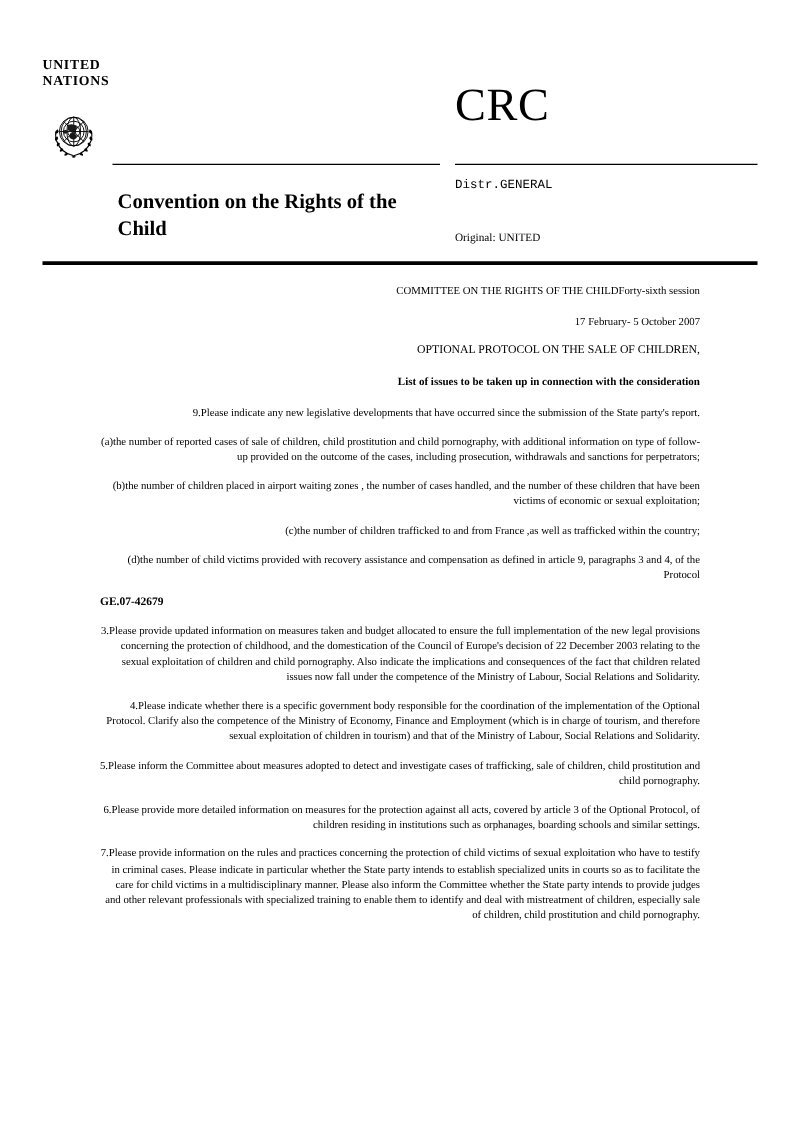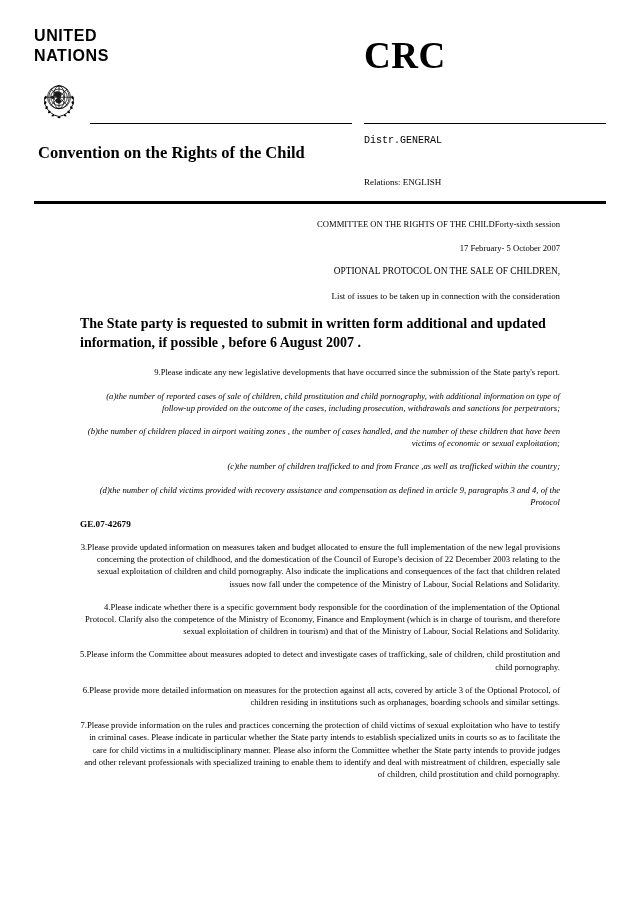--- a/index.html
+++ b/index.html
@@ -41,63 +41,64 @@
     box-sizing: border-box;
   }
   .mast-right {
     display: table-cell;
     vertical-align: top;
     padding-left: 12px;
     box-sizing: border-box;
   }
 
   .un-words {
-    font-family: Liberation Sans, sans-serif;
-    font-weight: bold;
-    font-size: 16px;
+    font-family: Liberation Serif, serif;
+    font-weight: bold;
+    font-size: 11px;
     letter-spacing: 0.6px;
     line-height: 1.22;
+    margin-top: 20px;
   }
 
   .un-emblem {
     margin-top: 12px;
     margin-left: 2px;
     width: 46px;
     height: 46px;
     display: block;
   }
 
   .crc-word {
     font-family: "Liberation Serif", "DejaVu Serif", serif;
-    font-weight: bold;
+    font-weight: normal;
     font-size: 37px;
     letter-spacing: 0.5px;
     line-height: 1;
-    margin-top: 11px;
+    margin-top: 40px;
   }
 
   
   .rule-row { display: table; width: 100%; table-layout: fixed; border-collapse: collapse; }
   .rule-cell-l { display: table-cell; width: 352px; padding-left: 34px; box-sizing: border-box; }
   .rule-cell-r { display: table-cell; padding-left: 12px; box-sizing: border-box; }
   .thin-rule {
     height: 0;
     border-top: 1px solid #000;
     width: 100%;
   }
   .thin-rule.indent-l { margin-left: 56px; width: calc(100% - 56px); }
 
   
   .title-row { display: table; width: 100%; table-layout: fixed; border-collapse: collapse; }
   .title-left {
     display: table-cell;
     width: 352px;
     vertical-align: top;
     box-sizing: border-box;
-    padding: 18px 14px 16px 38px;
+    padding: 18px 14px 16px 94px;
   }
   .title-right {
     display: table-cell;
     vertical-align: top;
     box-sizing: border-box;
     padding: 10px 34px 12px 12px;
   }
   .conv-title {
     font-weight: bold;
     font-size: 16.5px;
@@ -136,40 +137,40 @@
     line-height: 1.42;
     text-align: right;
     margin: 0 0 11px 0;
   }
   .p.caps-head {
     font-weight: normal;
     font-size: 9.4px;
     margin-bottom: 12px;
   }
   .p.subhead {
-    font-weight: normal;
+    font-weight: bold;
     font-size: 8.8px;
     margin-bottom: 12px;
   }
   .p.session {
     font-size: 8.6px;
     margin-bottom: 12px;
   }
   .statement {
     font-weight: bold;
     font-size: 14px;
     line-height: 1.34;
     margin: 6px 0 14px 0;
   }
   .ge {
     font-weight: bold;
     font-size: 9.2px;
     margin: 0 0 12px 0;
   }
-  .sub { margin-bottom: 11px; font-style: italic; }
+  .sub { margin-bottom: 11px; }
 </style>
 </head>
 <body>
 
 <div class="page">
 
   <div class="masthead">
     <div class="mast-row">
       <div class="mast-left">
         <div class="un-words">
@@ -227,36 +228,35 @@
       <div class="thin-rule" style="margin-right:34px;width:calc(100% - 34px);"></div>
     </div>
   </div>
 
   <div class="title-row">
     <div class="title-left">
       <div class="conv-title">Convention on the Rights of the Child</div>
     </div>
     <div class="title-right">
       <div class="distr-line">Distr.GENERAL</div>
-      <div class="orig-line">Relations: ENGLISH</div>
+      <div class="orig-line">Original: UNITED</div>
     </div>
   </div>
 
   <div class="thick-rule"></div>
 
   <div class="content">
 
     <div class="p session">COMMITTEE ON THE RIGHTS OF THE CHILDForty-sixth session</div>
     <div class="p">17 February- 5 October 2007</div>
 
     <div class="p caps-head">OPTIONAL PROTOCOL ON THE SALE OF CHILDREN,</div>
 
     <div class="p subhead">List of issues to be taken up in connection with the consideration</div>
 
-    <div class="statement">The State party is requested to submit in written form additional and updated information, if possible , before 6 August 2007 .</div>
 
     <div class="p">9.Please indicate any new legislative developments that have occurred since the submission of the State party's report.</div>
 
     <div class="p sub">(a)the number of reported cases of sale of children, child prostitution and child pornography, with additional information on type of follow-up provided on the outcome of the cases, including prosecution, withdrawals and sanctions for perpetrators;</div>
     <div class="p sub">(b)the number of children placed in airport waiting zones , the number of cases handled, and the number of these children that have been victims of economic or sexual exploitation;</div>
     <div class="p sub">(c)the number of children trafficked to and from France ,as well as trafficked within the country;</div>
     <div class="p sub">(d)the number of child victims provided with recovery assistance and compensation as defined in article 9, paragraphs 3 and 4, of the Protocol</div>
 
     <div class="ge">GE.07-42679</div>
 

